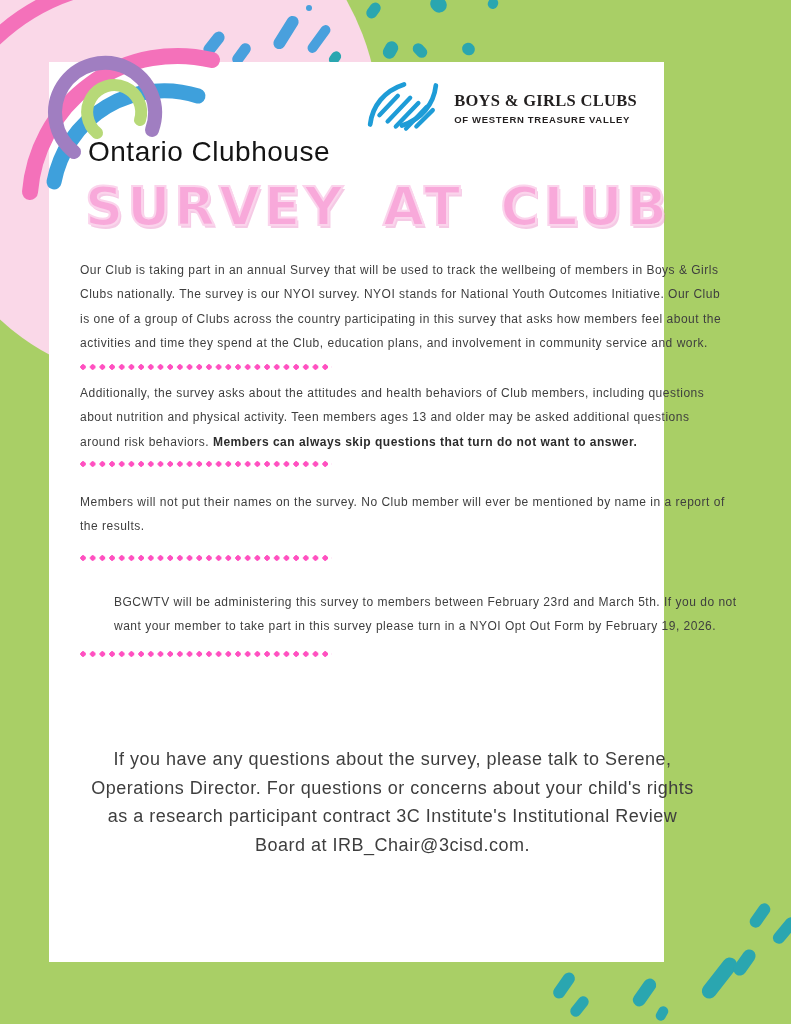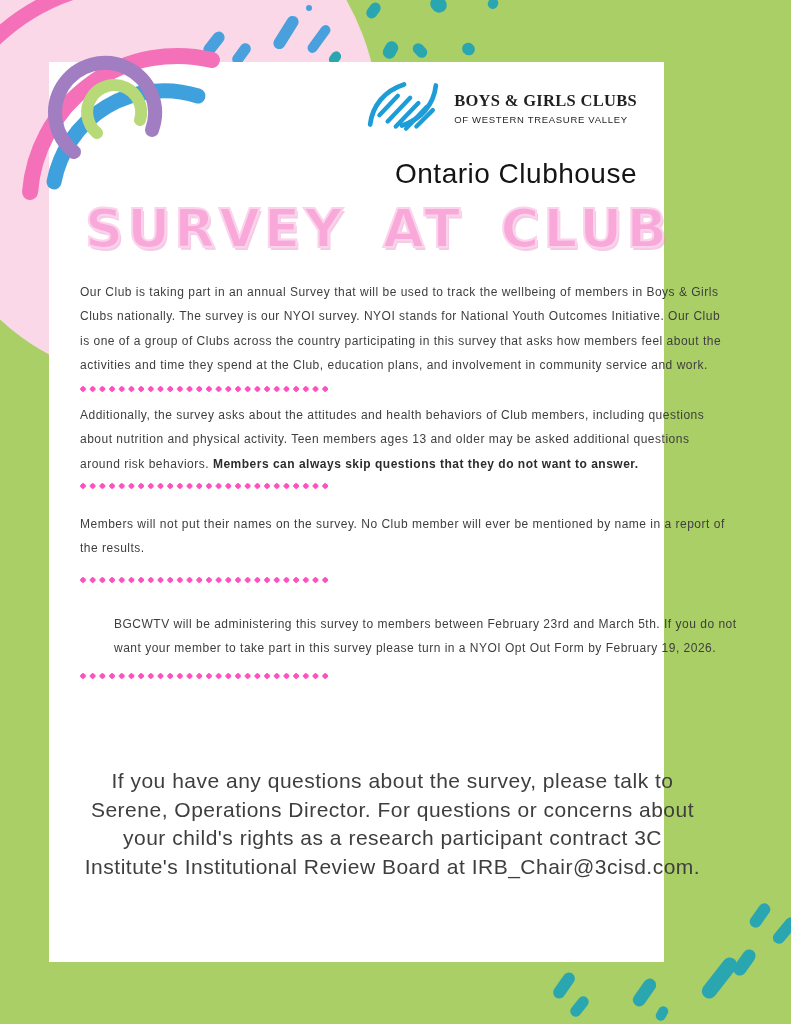--- a/index.html
+++ b/index.html
@@ -18,23 +18,23 @@
   .dash.blue { background:#49a0dd; }
   .dash.front { z-index:3; }
   .panel {
     position:absolute; left:49px; top:62px; width:615px; height:900px;
     background:#ffffff; z-index:2; padding:14px 27px 0 31px;
   }
   .arcs { position:absolute; left:0; top:0; z-index:3; pointer-events:none; }
   .logo-row { display:flex; justify-content:flex-end; align-items:center; gap:13px; margin-top:2px; }
   .logo-text { padding-top:6px; }
   .logo-line1 { font-family:"Liberation Serif", serif; font-weight:bold; font-size:16.5px; color:#221f1f; letter-spacing:.3px; }
-  .logo-line2 { font-family:"Liberation Sans", sans-serif; font-weight:normal; font-size:9.5px; color:#221f1f; letter-spacing:.7px; margin-top:3px; }
+  .logo-line2 { font-family:"Liberation Sans", sans-serif; font-weight:bold; font-size:9.5px; color:#221f1f; letter-spacing:.7px; margin-top:3px; }
   .subtitle {
-    margin-top:26px; margin-left:8px; font-size:28px; color:#141414; letter-spacing:.5px;text-align:right;
+    margin-top:4px; margin-left:8px; font-size:28px; color:#141414; letter-spacing:.5px;
   }
   .title {
     margin-left:5px; margin-top:8px; white-space:nowrap;
     font-family:"DejaVu Sans", sans-serif; font-weight:bold; font-size:53px;
     letter-spacing:4px; word-spacing:14px; color:#f8a9da;
     -webkit-text-stroke:2px #fbd4ec;
     text-shadow:2px 3px 0 rgba(233,138,198,.45);
   }
   .body-p {
     font-size:12px; line-height:24.3px; color:#3e3e3e;
@@ -49,21 +49,21 @@
   .dots {
     height:6px; width:252px; margin-top:9px;
     background-image:radial-gradient(circle at 3px 3px, #ff50c0 2.5px, transparent 2.9px);
     background-size:9.7px 6px; background-repeat:repeat-x;
   }
   .dots.d2 { margin-top:7px; }
   .dots.d3 { margin-top:16px; }
   .dots.d4 { margin-top:13px; }
   .footer-p {
     margin:88px auto 0 auto; width:625px; text-align:center;
-    font-size:21px; line-height:28.5px; color:#3e3e3e; letter-spacing:.5px;
+    font-size:18px; line-height:28.5px; color:#3e3e3e; letter-spacing:.5px;
   }
 </style>
 </head>
 <body>
 
 <div class="page">
 
   <div class="blob"></div>
 
   <div class="dash blue" style="left:208px;top:30px;width:12px;height:27px;transform:rotate(38deg);"></div>
@@ -109,21 +109,21 @@
       </div>
     </div>
 
     <div class="subtitle">Ontario Clubhouse</div>
     <h1 class="title">SURVEY AT CLUB</h1>
 
     <p class="body-p p1">Our Club is taking part in an annual Survey that will be used to track the wellbeing of members in Boys &amp; Girls Clubs nationally. The survey is our NYOI survey. NYOI stands for National Youth Outcomes Initiative. Our Club is one of a group of Clubs across the country participating in this survey that asks how members feel about the activities and time they spend at the Club, education plans, and involvement in community service and work.</p>
 
     <div class="dots"></div>
 
-    <p class="body-p p2"><span>Additionally, the survey asks about the attitudes and health behaviors of Club members, including questions about nutrition and physical activity. Teen members ages 13 and older may be asked additional questions around risk behaviors. </span><strong>Members can always skip questions that they do not want to answer.</strong></p>
+    <p class="body-p p2"><span>Additionally, the survey asks about the attitudes and health behaviors of Club members, including questions about nutrition and physical activity. Teen members ages 13 and older may be asked additional questions around risk behaviors. </span><strong>Members can always skip questions that turn do not want to answer.</strong></p>
 
     <div class="dots d2"></div>
 
     <p class="body-p p3">Members will not put their names on the survey. No Club member will ever be mentioned by name in a report of the results.</p>
 
     <div class="dots d3"></div>
 
     <p class="body-p p4">BGCWTV will be administering this survey to members between February 23rd and March 5th. If you do not want your member to take part in this survey please turn in a NYOI Opt Out Form by February 19, 2026.</p>
 
     <div class="dots d4"></div>

